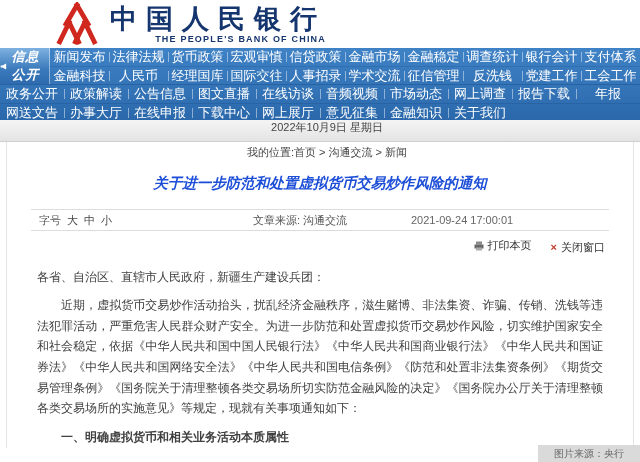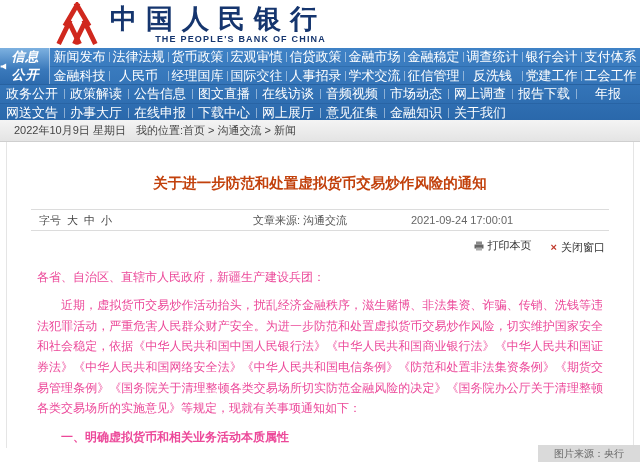--- a/index.html
+++ b/index.html
@@ -38,40 +38,40 @@
     width:10%; display:flex; align-items:center; justify-content:center;
     color:#fff; font-size:13px; text-decoration:none; position:relative; cursor:pointer; white-space:nowrap;
   }
   .nav-item + .nav-item::before {
     content:""; position:absolute; left:0; top:4px; bottom:4px; width:1px; background:rgba(255,255,255,.45);
   }
 
   
   .breadcrumb-bar {
     height:22px; background:linear-gradient(#f4f4f4,#e4e4e4); border-bottom:1px solid #cfcfcf;
-    display:flex; align-items:center; padding-left:14px; font-size:11px; color:#444; gap:10px; white-space:nowrap;
+    display:flex; align-items:center; padding-left:14px; font-size:11px; color:#444; gap:10px; white-space:nowrap;flex-direction:column;
   }
   .crumb-path { cursor:pointer; }
 
   
   .content { margin:0 6px; background:#fff; border-left:1px solid #e5e5e5; border-right:1px solid #e5e5e5; min-height:306px; }
-  .title { text-align:center; font-size:14.5px; font-weight:bold; color:#c2410c; padding:32px 46px 16px; }
+  .title { text-align:center; font-size:14.5px; font-weight:bold; color:#1d4ed8; padding:32px 46px 16px;font-style:italic; }
   .meta-bar {
     margin:0 24px; height:22px; border-top:1px solid #dcdcdc; border-bottom:1px solid #dcdcdc;
     display:flex; align-items:center; font-size:11px; color:#555; padding:0 8px;
   }
   .meta-left { display:flex; align-items:center; flex:0 0 150px; }
   .fs { margin-left:6px; color:#444; cursor:pointer; text-decoration:none; }
   .meta-source { flex:1; text-align:center; }
   .meta-date { flex:0 0 190px; text-align:left; color:#666; }
   .tools { margin:7px 28px 0; text-align:right; font-size:11px; }
   .tool { color:#333; text-decoration:none; margin-left:16px; display:inline-flex; align-items:center; gap:4px; cursor:pointer; }
   .x-glyph { color:#c0392b; font-weight:bold; font-size:11px; line-height:1; }
 
-  .body-text { margin:12px 30px 0; font-size:12px; color:#ec4899; line-height:1.72; text-align:justify; }
+  .body-text { margin:12px 30px 0; font-size:12px; color:#404040; line-height:1.72; text-align:justify; }
   .salutation { margin-bottom:4px; }
   .para { text-indent:2em; margin-top:8px; }
   .para-heading { font-weight:bold; }
 
   
   .img-source {
     position:absolute; right:0; bottom:0; background:rgba(216,216,216,.95); color:#666;
     font-size:10px; padding:2px 16px; line-height:1.3;
   }
 </style>

